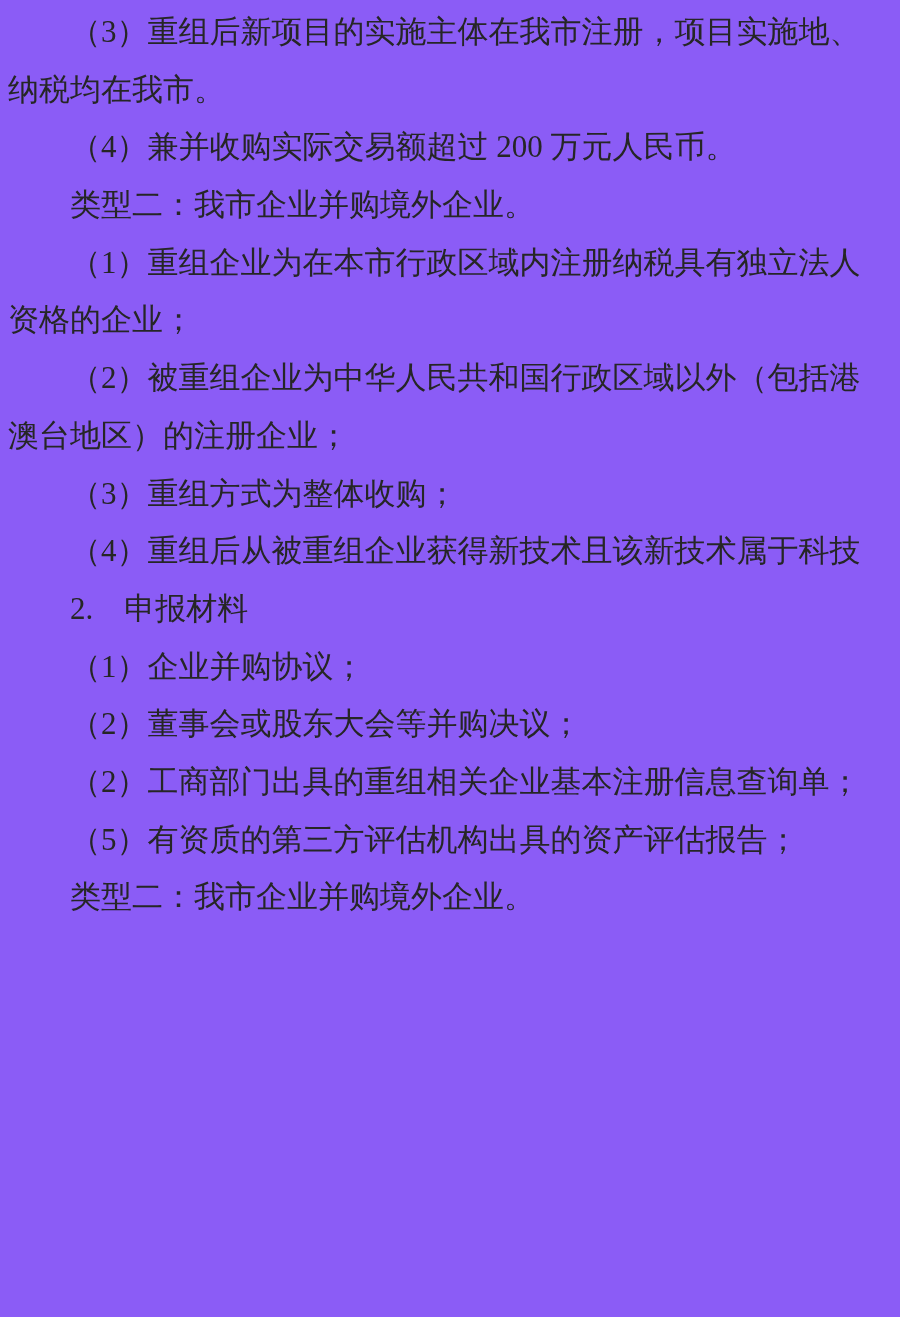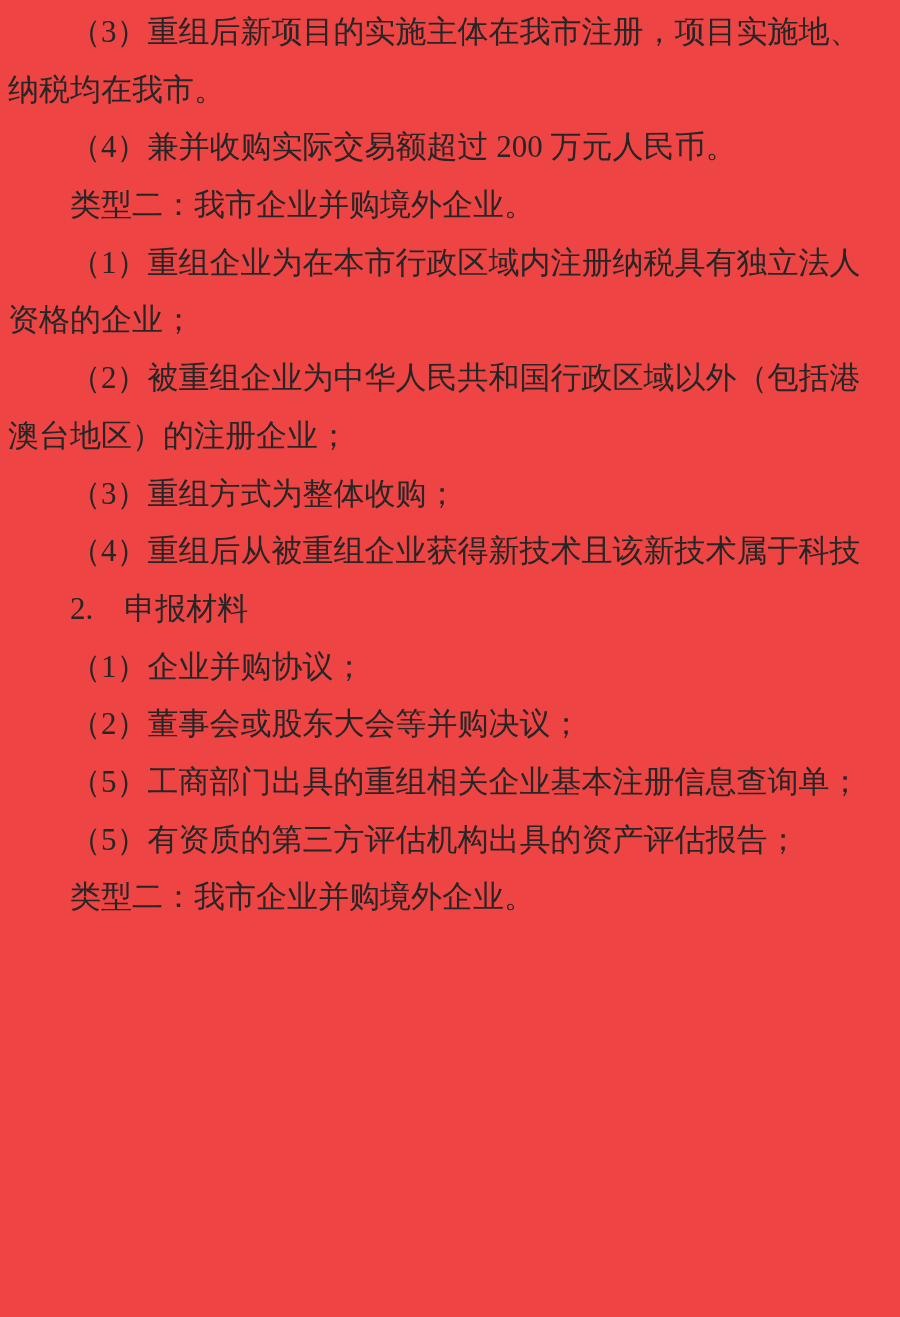--- a/index.html
+++ b/index.html
@@ -4,21 +4,21 @@
 <style>
   html, body {
     margin: 0;
     padding: 0;
     background: #ffffff;
   }
   .page {
     position: relative;
     width: 900px;
     height: 1317px;
-    background: #ef4444;
+    background: #8b5cf6;
     overflow: hidden;
     font-family: "Liberation Serif", "DejaVu Serif", serif;
     color: #262626;
   }
   .doc-body {
     position: absolute;
     top: 3px;
     left: 8px;
     right: 14px;
   }
@@ -55,18 +55,18 @@
       <div class="line indent">类型二：我市企业并购境外企业。</div>
       <div class="line indent">（1）重组企业为在本市行政区域内注册纳税具有独立法人</div>
       <div class="line">资格的企业；</div>
       <div class="line indent">（2）被重组企业为中华人民共和国行政区域以外（包括港</div>
       <div class="line">澳台地区）的注册企业；</div>
       <div class="line indent">（3）重组方式为整体收购；</div>
       <div class="line indent">（4）重组后从被重组企业获得新技术且该新技术属于科技</div>
       <div class="line indent">2.　申报材料</div>
       <div class="line indent">（1）企业并购协议；</div>
       <div class="line indent">（2）董事会或股东大会等并购决议；</div>
-      <div class="line indent">（5）工商部门出具的重组相关企业基本注册信息查询单；</div>
+      <div class="line indent">（2）工商部门出具的重组相关企业基本注册信息查询单；</div>
       <div class="line indent">（5）有资质的第三方评估机构出具的资产评估报告；</div>
       <div class="line indent">类型二：我市企业并购境外企业。</div>
     </div>
   <div class="page-footer">— 10 —</div>
 </div>
 
 </body></html>

